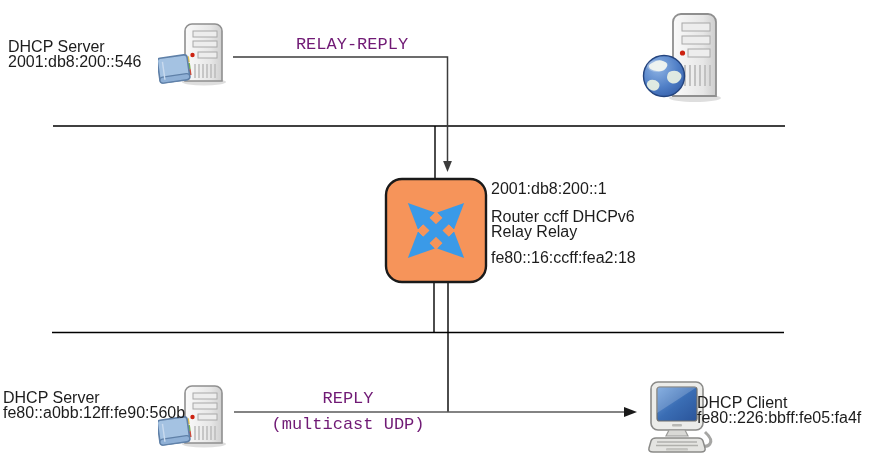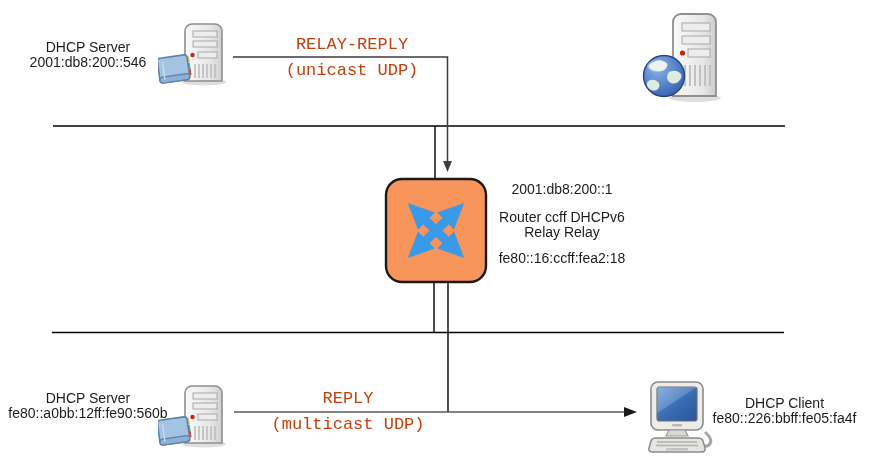--- a/index.html
+++ b/index.html
@@ -1,23 +1,23 @@
 <!DOCTYPE html>
 <html style="--router-fill: #F6945A; --router-arrow: #3A9AE8;"><head>
 <meta charset="utf-8">
 <style>
   html,body{margin:0;padding:0;background:#ffffff;}
   #canvas{
     position:relative;width:869px;height:464px;background:#ffffff;overflow:hidden;
     font-family:"Liberation Sans","DejaVu Sans",sans-serif;color:#1c1c1c;
   }
   .abs{position:absolute;}
-  .label{font-size:14px;line-height:14.5px;text-align:center;white-space:nowrap;}
+  .label{font-size:16px;line-height:14.5px;white-space:nowrap;}
   .mono{font-family:"Liberation Mono","DejaVu Sans Mono",monospace;font-size:17px;
-        font-weight:500;text-align:center;white-space:nowrap;color:#c2410c;}
+        font-weight:500;text-align:center;white-space:nowrap;color:#701a75;}
   svg{display:block;}
   #wires{position:absolute;left:0;top:0;}
   .routerfill{fill:var(--router-fill,#F6945A);}
   .routerarrow{stroke:var(--router-arrow,#3A9AE8);}
   .routerarrowfill{fill:var(--router-arrow,#3A9AE8);}
 </style>
 </head>
 <body>
 
 <div id="canvas">
@@ -163,21 +163,20 @@
     </g>
     <rect x="20" y="68" width="22" height="2.6" rx="1.2" fill="#c4c4c0"></rect>
   </svg>
 
   <div class="abs label" style="left:8px;top:40px;width:160px">
     <div>DHCP Server</div>
     <div>2001:db8:200::546</div>
   </div>
 
   <div class="abs mono" style="left:267px;top:35px;width:170px">RELAY-REPLY</div>
-  <div class="abs mono" style="left:267px;top:61px;width:170px">(unicast UDP)</div>
 
   <div class="abs label" style="left:491px;top:182px;width:142px">2001:db8:200::1</div>
   <div class="abs label" style="left:491px;top:210px;width:142px">
     <div>Router ccff DHCPv6</div>
     <div>Relay Relay</div>
   </div>
   <div class="abs label" style="left:491px;top:251px;width:142px">
     <div>fe80::16:ccff:fea2:18</div>
   </div>
 

